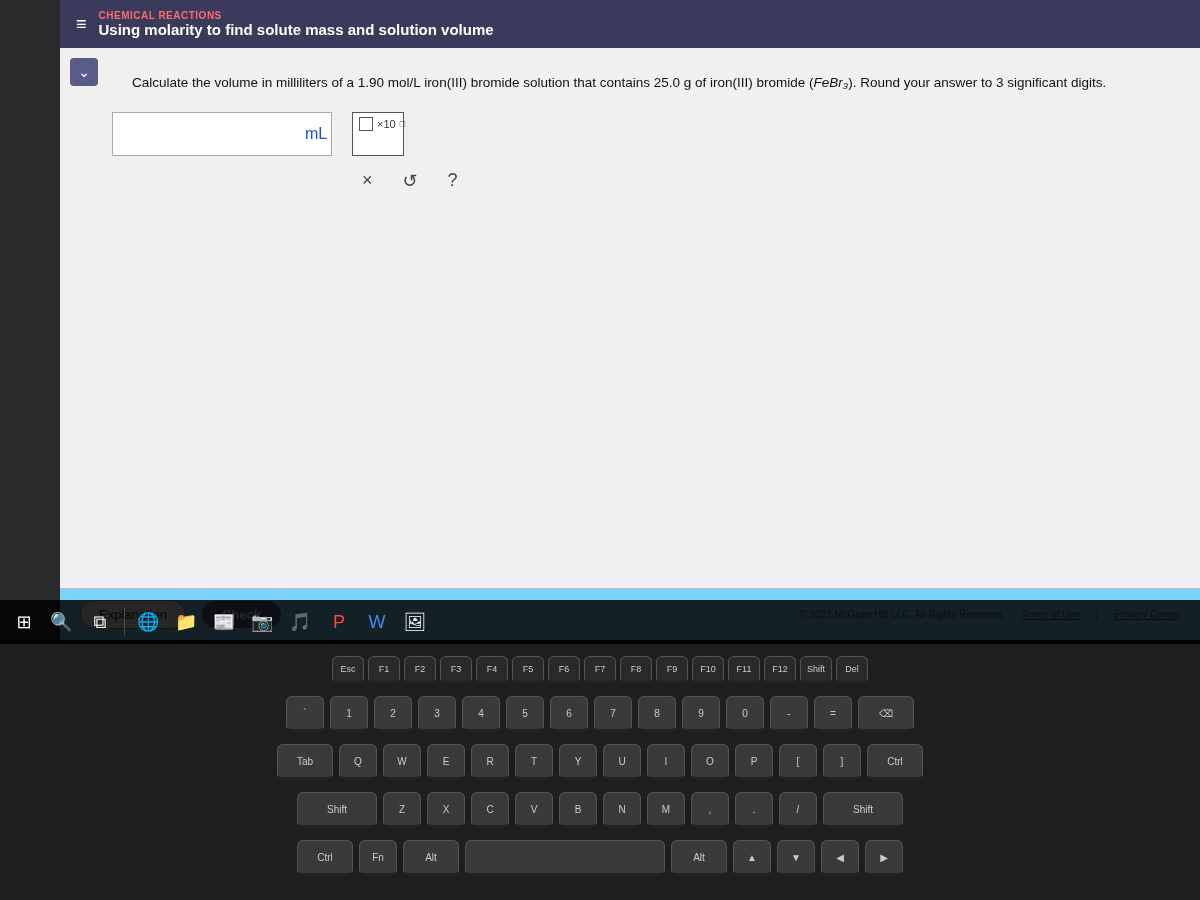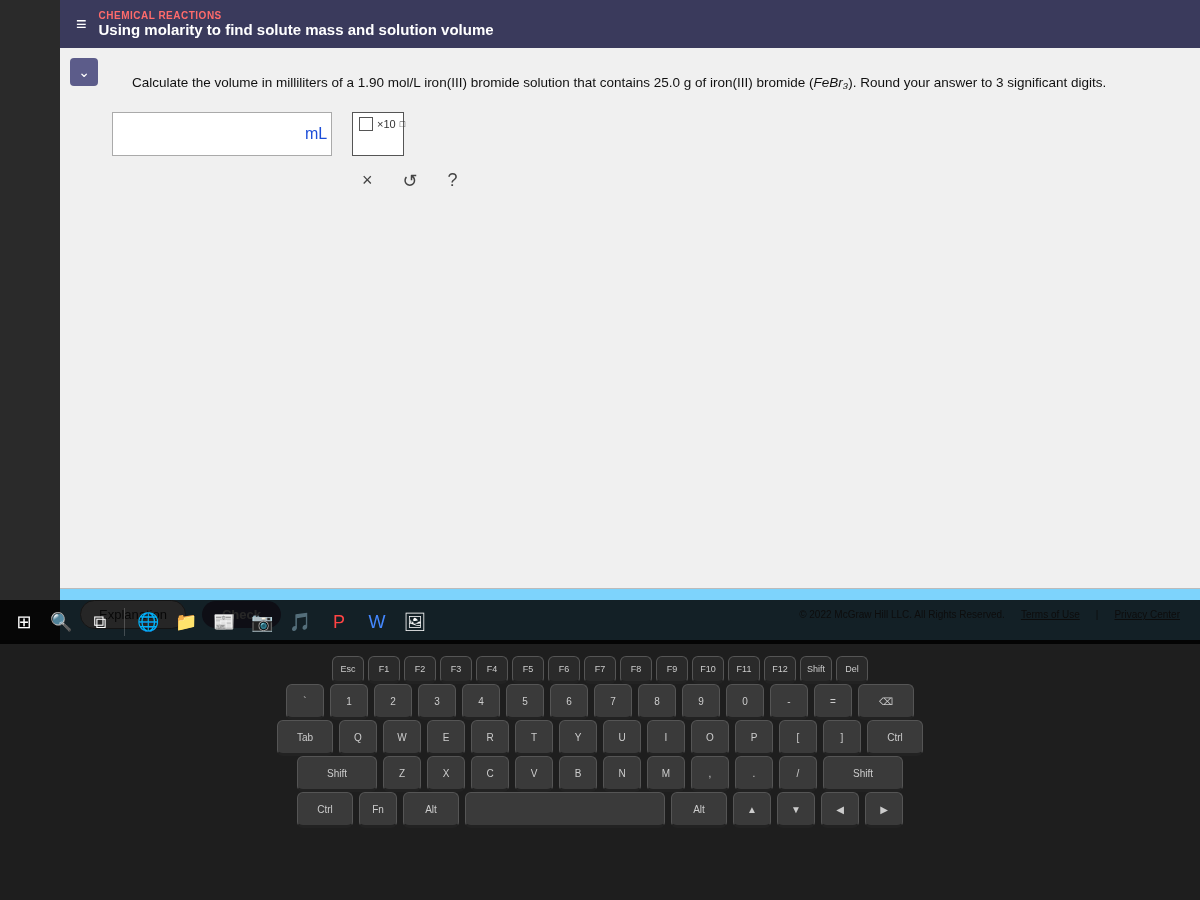--- a/index.html
+++ b/index.html
@@ -266,21 +266,21 @@
     .keyboard-area {
       position: absolute;
       bottom: 0;
       left: 0;
       right: 0;
       height: 260px;
       background: #1e1e1e;
       display: flex;
       flex-direction: column;
       padding: 16px 16px 10px;
-      gap: 0;
+      gap: 12px;
     }
 
     .key-row {
       display: flex;
       gap: 6px;
       justify-content: center;
     }
 
     .key {
       min-width: 38px;

